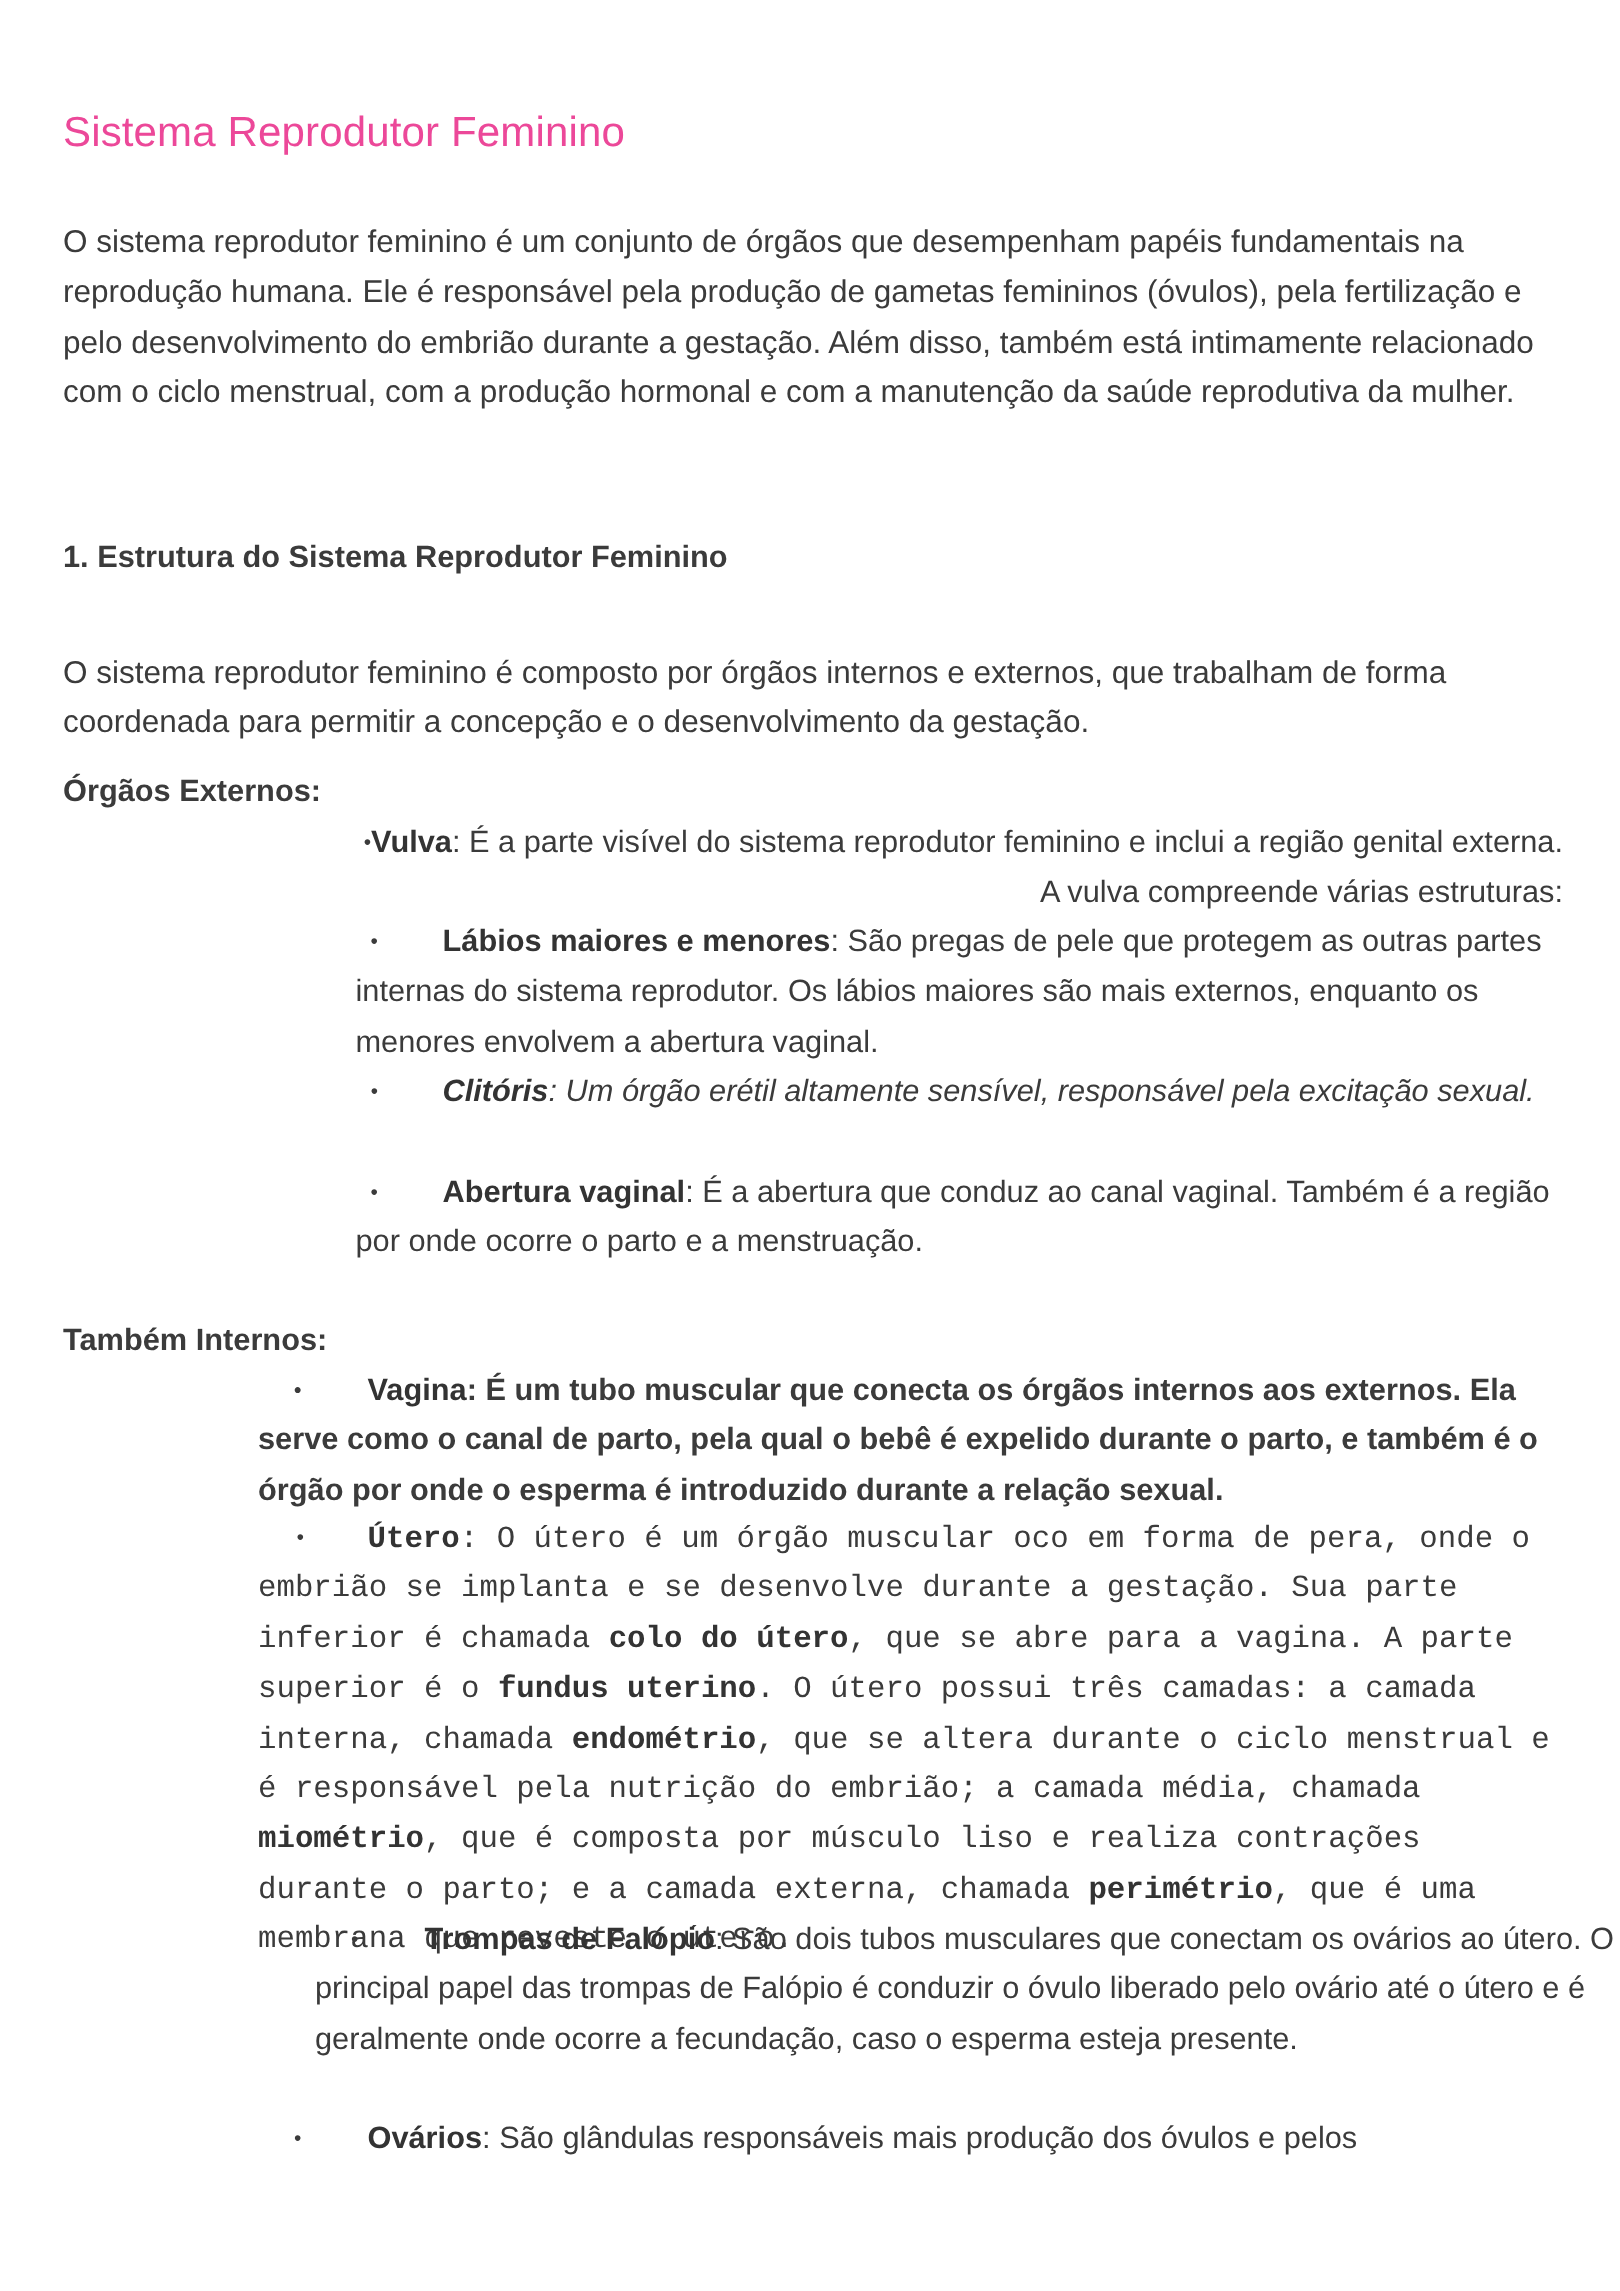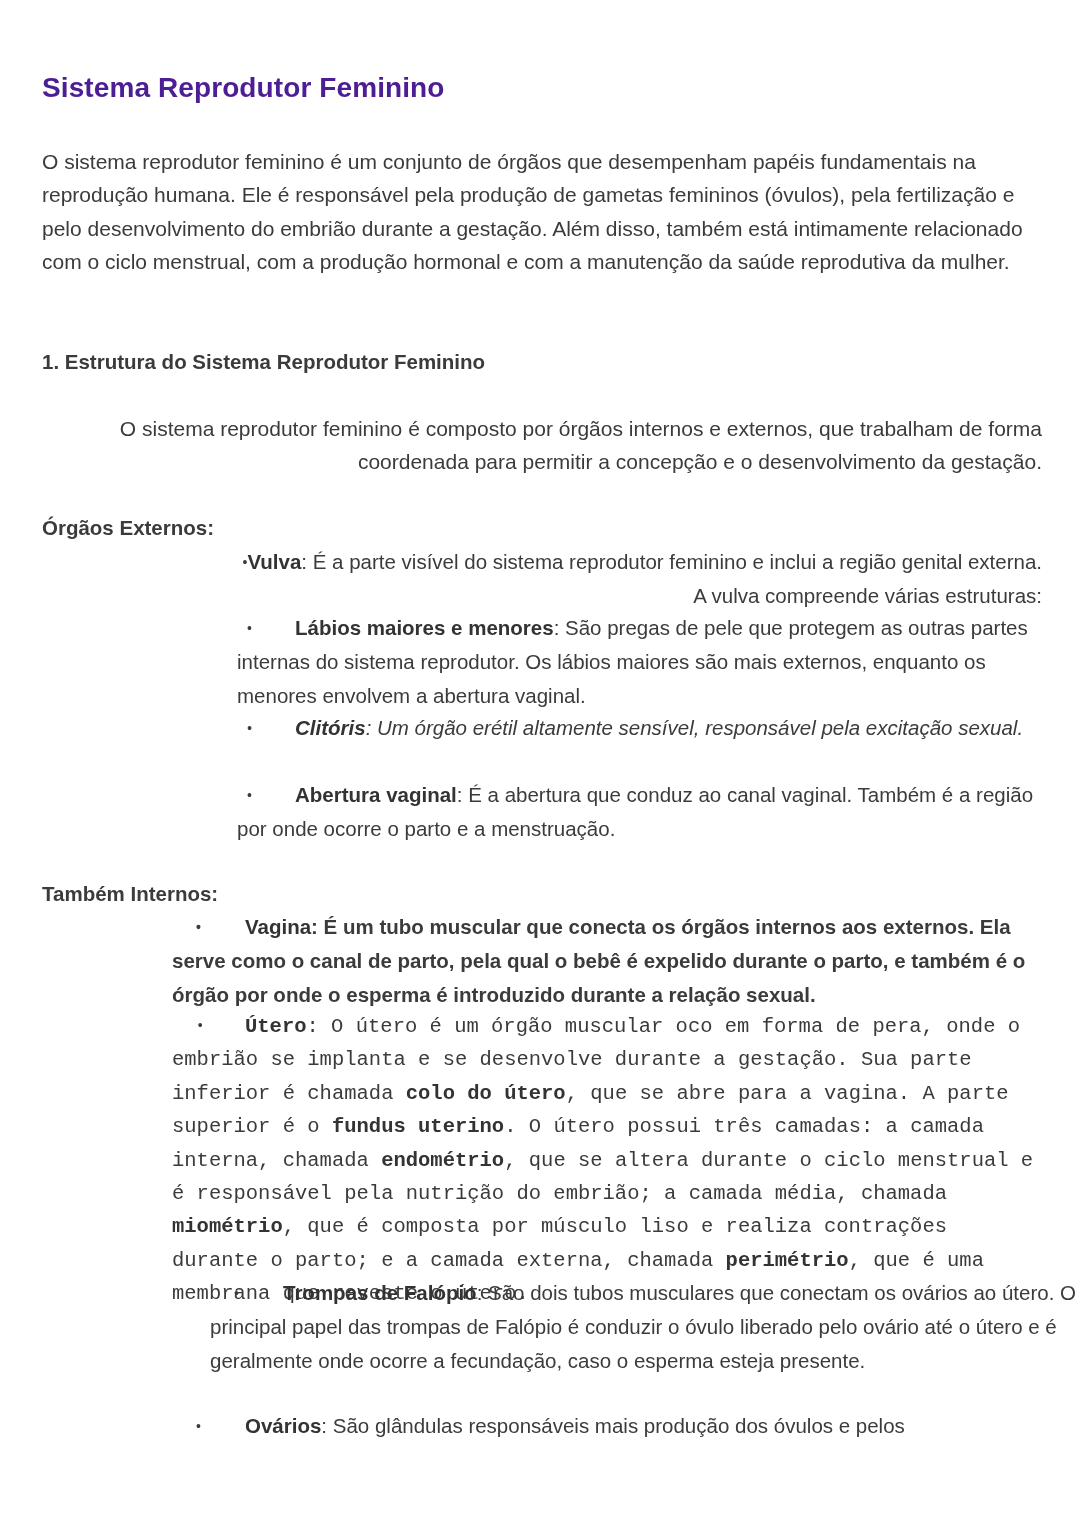--- a/index.html
+++ b/index.html
@@ -4,21 +4,21 @@
 <style>
   html, body { margin: 0; padding: 0; background: #ffffff; }
   body {
     width: 1080px; height: 1527px; overflow: hidden;
     font-family: "Liberation Sans", "DejaVu Sans", sans-serif;
     color: #3b3b3b;
   }
   .page { position: relative; padding: 0 42px; }
   .title {
     position: absolute; left: 42px; top: 72px;
-    margin: 0; font-size: 28px; font-weight: bold; color: #4c1d95;
+    margin: 0; font-size: 28px; font-weight: normal; color: #ec4899;
     letter-spacing: 0.1px;
   }
   .para {
     position: absolute; left: 42px; width: 1000px;
     font-size: 21px; line-height: 33.4px; margin: 0;
   }
   .h2 { position: absolute; left: 42px; font-size: 20.5px; font-weight: bold; margin: 0; line-height: 33px; }
   .bullet-block { position: absolute; font-size: 20.5px; line-height: 33.4px; margin: 0; }
   .bullet-block .dot { display: inline-block; width: 50px; padding-left: 24px; box-sizing: border-box; font-size: 14px; vertical-align: 2px; }
   .lvl1 { left: 172px; width: 870px; }
@@ -28,23 +28,23 @@
 </style>
 </head>
 <body>
 
 <div class="page">
 
   <h1 class="title">Sistema Reprodutor Feminino</h1>
 
   <p class="para" style="top:145px;">O sistema reprodutor feminino é um conjunto de órgãos que desempenham papéis fundamentais na reprodução humana. Ele é responsável pela produção de gametas femininos (óvulos), pela fertilização e pelo desenvolvimento do embrião durante a gestação. Além disso, também está intimamente relacionado com o ciclo menstrual, com a produção hormonal e com a manutenção da saúde reprodutiva da mulher.</p>
 
-  <h2 class="h2" style="top:345px;">1. Estrutura do Sistema Reprodutor Feminino</h2>
+  <h2 class="h2" style="top:355px;">1. Estrutura do Sistema Reprodutor Feminino</h2>
 
-  <p class="para" style="top:412px;text-align:right;">O sistema reprodutor feminino é composto por órgãos internos e externos, que trabalham de forma coordenada para permitir a concepção e o desenvolvimento da gestação.</p>
+  <p class="para" style="top:432px;">O sistema reprodutor feminino é composto por órgãos internos e externos, que trabalham de forma coordenada para permitir a concepção e o desenvolvimento da gestação.</p>
 
   <h3 class="h2" style="top:511px;">Órgãos Externos:</h3>
 
   <p class="bullet-block lvl1" style="top:545px;text-align:right;">
     <span class="dot" style="width:73px;">•</span><b>Vulva</b><span>: É a parte visível do sistema reprodutor feminino e inclui a região genital externa. A vulva compreende várias estruturas:</span>
   </p>
 
   <p class="bullet-block lvl2" style="top:611px;">
     <span class="dot" style="width:58px;padding-left:10px;">•</span><b>Lábios maiores e menores</b><span>: São pregas de pele que protegem as outras partes internas do sistema reprodutor. Os lábios maiores são mais externos, enquanto os menores envolvem a abertura vaginal.</span>
   </p>

